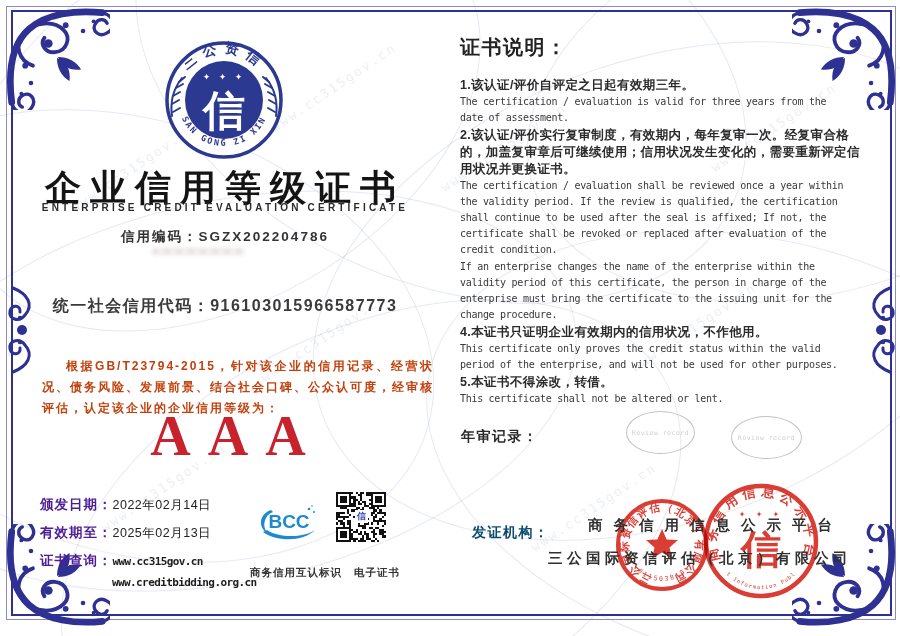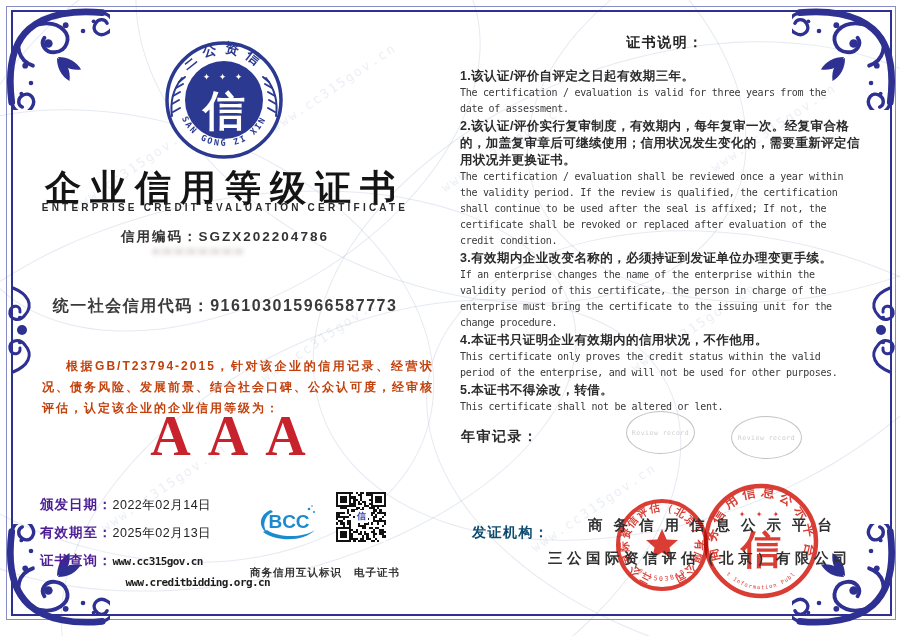--- a/index.html
+++ b/index.html
@@ -39,33 +39,33 @@
       color:#c2410c;letter-spacing:2px;line-height:21px;text-indent:2em;text-align:justify;margin-top:32px;}
   .grade{position:absolute;left:40px;top:404px;width:376px;text-align:center;
       font-family:"Liberation Serif","DejaVu Serif",serif;font-size:56px;font-weight:bold;
       color:#c8232c;letter-spacing:17px;text-indent:17px;}
   .meta{position:absolute;left:40px;top:496px;width:230px;font-size:13.5px;color:#222;}
   .meta-row{display:flex;align-items:baseline;margin-bottom:10px;white-space:nowrap;}
   .meta-label{font-weight:bold;color:#4c1d95;letter-spacing:1px;flex:0 0 auto;}
   .meta-val{font-size:12.5px;color:#222;letter-spacing:.5px;}
   .meta-url{font-family:"DejaVu Sans Mono",monospace;font-size:11px;font-weight:bold;
       letter-spacing:-.6px;color:#1d1d1d;}
-  .url2{margin-left:72px;margin-top:-4px;justify-content:flex-end;}
+  .url2{margin-left:72px;margin-top:-4px;}
   .bcc-wrap{position:absolute;left:257px;top:502px;width:64px;height:42px;}
   .qr{position:absolute;left:336px;top:492px;width:50px;height:50px;background:#fff;
       display:grid;grid-template-columns:repeat(23,1fr);grid-template-rows:repeat(23,1fr);}
   .qr div{width:100%;height:100%;}
   .qr .b{background:#111;}
   .qr-core{position:absolute;left:355px;top:510px;width:13px;height:13px;background:#fff;
       display:flex;align-items:center;justify-content:center;font-size:9px;color:#3949ab;font-weight:bold;}
   .mark-labels{position:absolute;left:250px;top:566px;width:150px;display:flex;
       justify-content:space-between;font-size:10.5px;font-weight:bold;color:#333;letter-spacing:1px;white-space:nowrap;}
   
   .notes{position:absolute;left:460px;top:34px;width:410px;}
-  .notes-heading{font-size:14px;font-weight:bold;color:#222;letter-spacing:1.5px;margin-bottom:16px;text-align:center;}
+  .notes-heading{font-size:20px;font-weight:bold;color:#222;letter-spacing:1.5px;margin-bottom:16px;}
   .note-zh{font-size:12.5px;font-weight:600;color:#2b2b2b;line-height:17px;letter-spacing:.4px;margin:0;}
   .note-en{font-family:"DejaVu Sans Mono",monospace;font-size:10px;color:#383838;
       line-height:16px;letter-spacing:-.3px;margin:0 16px 1px 0;}
   .review-label{position:absolute;left:461px;top:428px;font-size:14px;font-weight:bold;
       color:#2b2b2b;letter-spacing:1.5px;}
   .stamp-ellipse{position:absolute;border:1px solid #c2c2c2;border-radius:50%;
       display:flex;align-items:center;justify-content:center;
       font-family:"DejaVu Sans Mono",monospace;font-size:6.5px;color:#cfcfcf;letter-spacing:.5px;}
   .se1{left:626px;top:411px;width:67px;height:41px;}
   .se2{left:731px;top:416px;width:69px;height:41px;}
@@ -809,21 +809,20 @@
     <span>电子证书</span>
   </div>
 
   <div class="notes">
     <div class="notes-heading">证书说明：</div>
     <div id="notes-list">
         <p class="note-zh">1.该认证/评价自评定之日起有效期三年。</p>
         <p class="note-en">The certification / evaluation is valid for three years from the date of assessment.</p>
         <p class="note-zh">2.该认证/评价实行复审制度，有效期内，每年复审一次。经复审合格的，加盖复审章后可继续使用；信用状况发生变化的，需要重新评定信用状况并更换证书。</p>
         <p class="note-en">The certification / evaluation shall be reviewed once a year within the validity period. If the review is qualified,  the certification shall continue to be used after the seal is affixed; If not, the certificate shall be revoked or replaced after evaluation of the credit condition.</p>
-        <p class="note-zh">3.有效期内企业改变名称的，必须持证到发证单位办理变更手续。</p>
         <p class="note-en">If an enterprise changes the name of the enterprise within the validity period of this certificate, the person in charge of the enterprise must bring the certificate to the issuing unit for the change procedure.</p>
         <p class="note-zh">4.本证书只证明企业有效期内的信用状况，不作他用。</p>
         <p class="note-en">This certificate only proves the credit status within the valid period of the enterprise, and will not be used for other purposes.</p>
         <p class="note-zh">5.本证书不得涂改，转借。</p>
         <p class="note-en">This certificate shall not be altered or lent.</p>
       </div>
   </div>
 
   <div class="review-label">年审记录：</div>
   <div class="stamp-ellipse se1">Review record</div>

